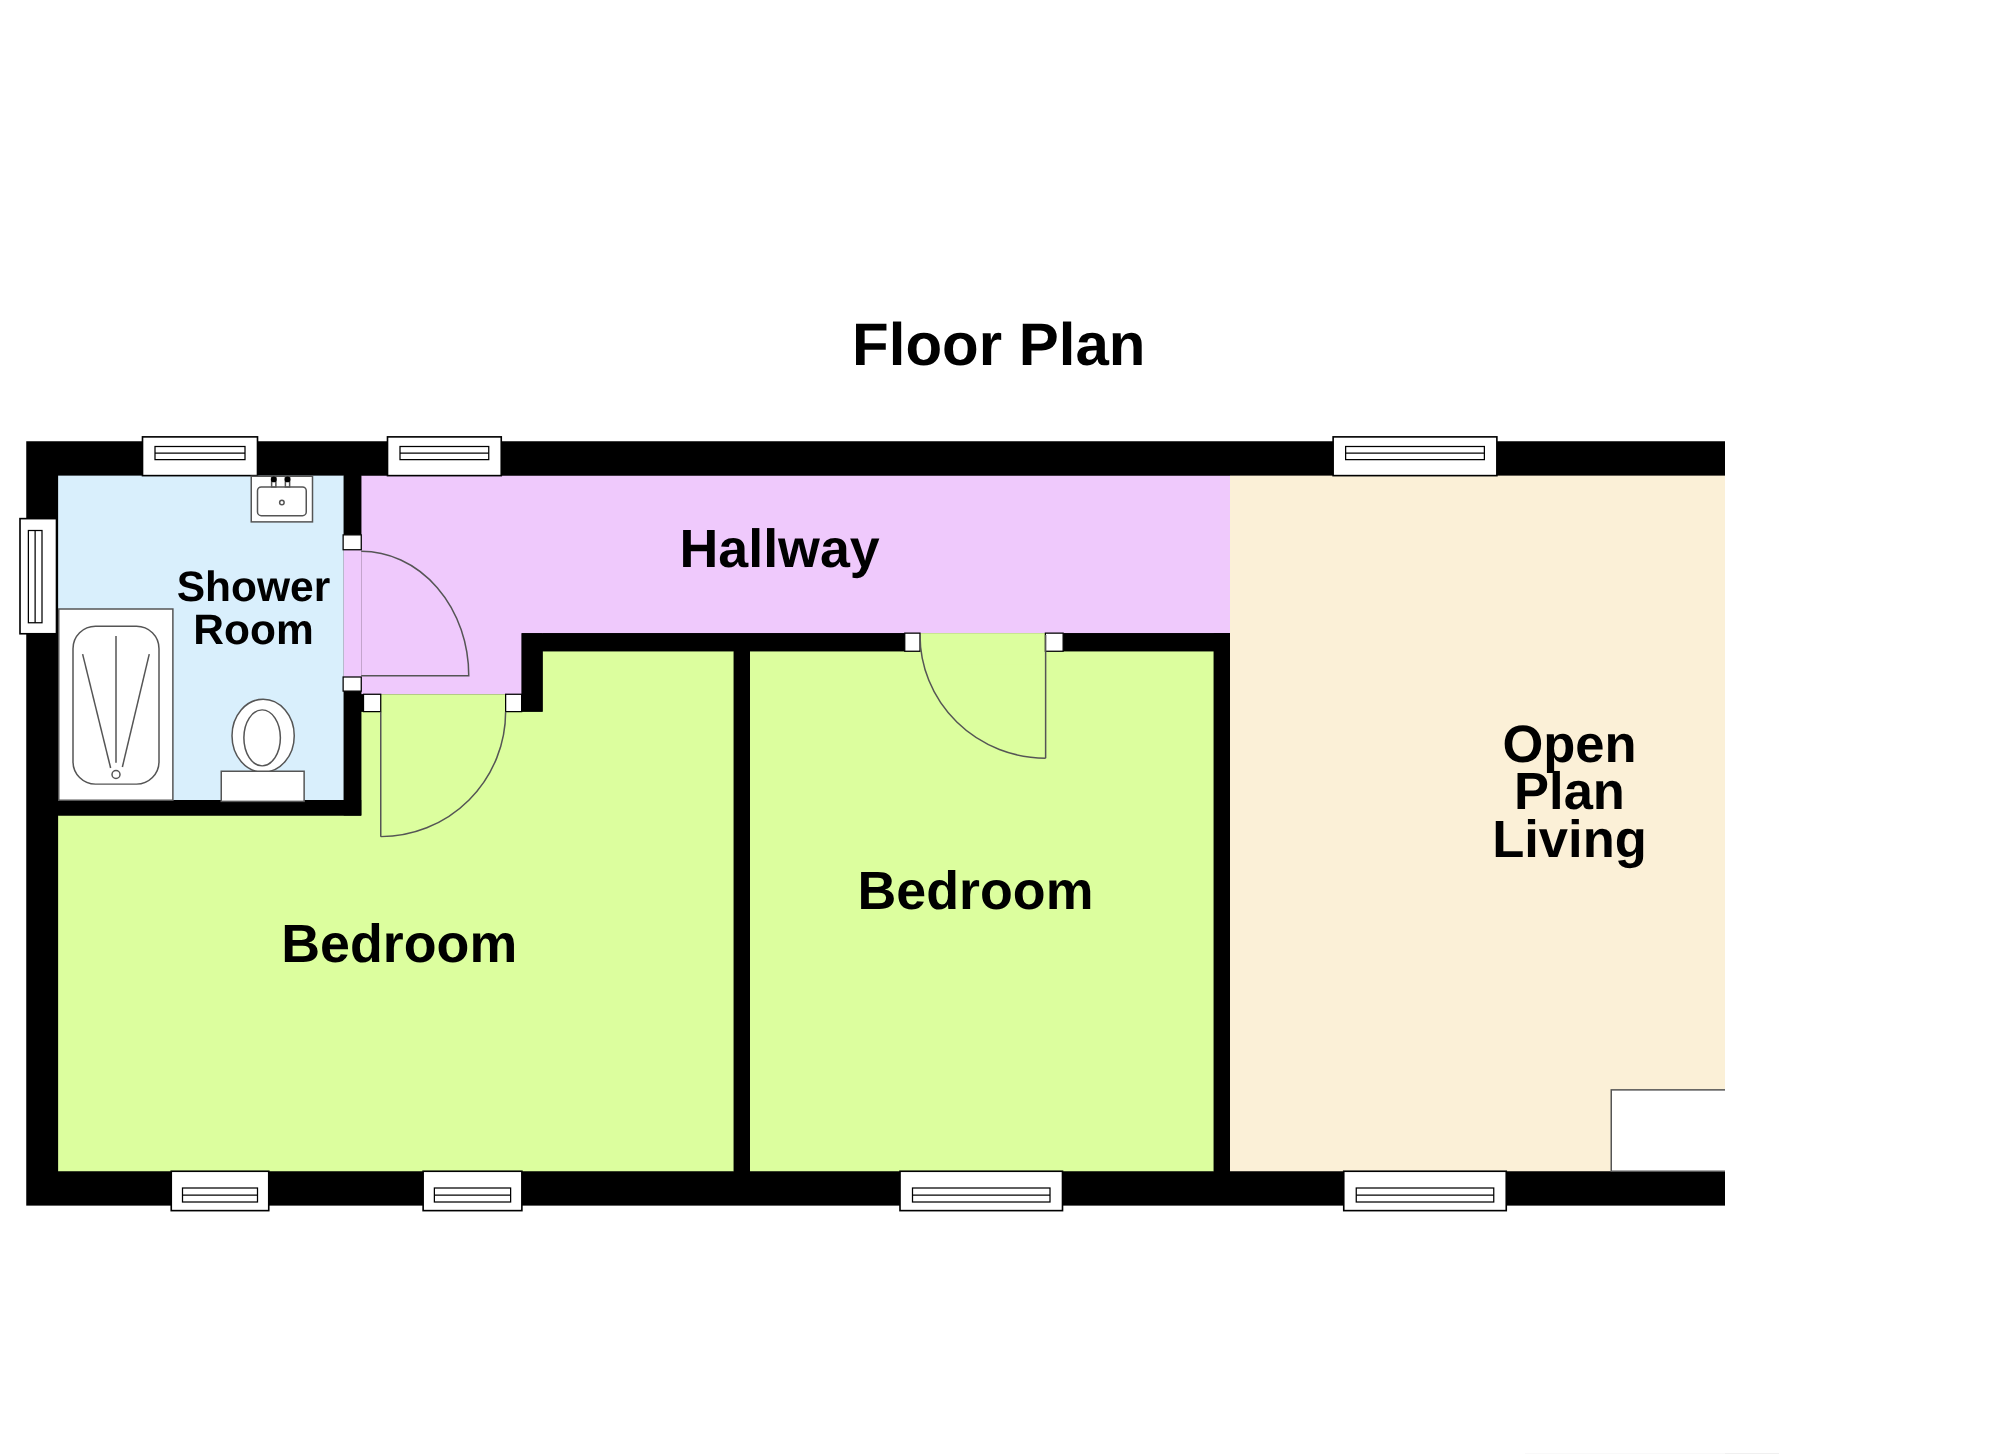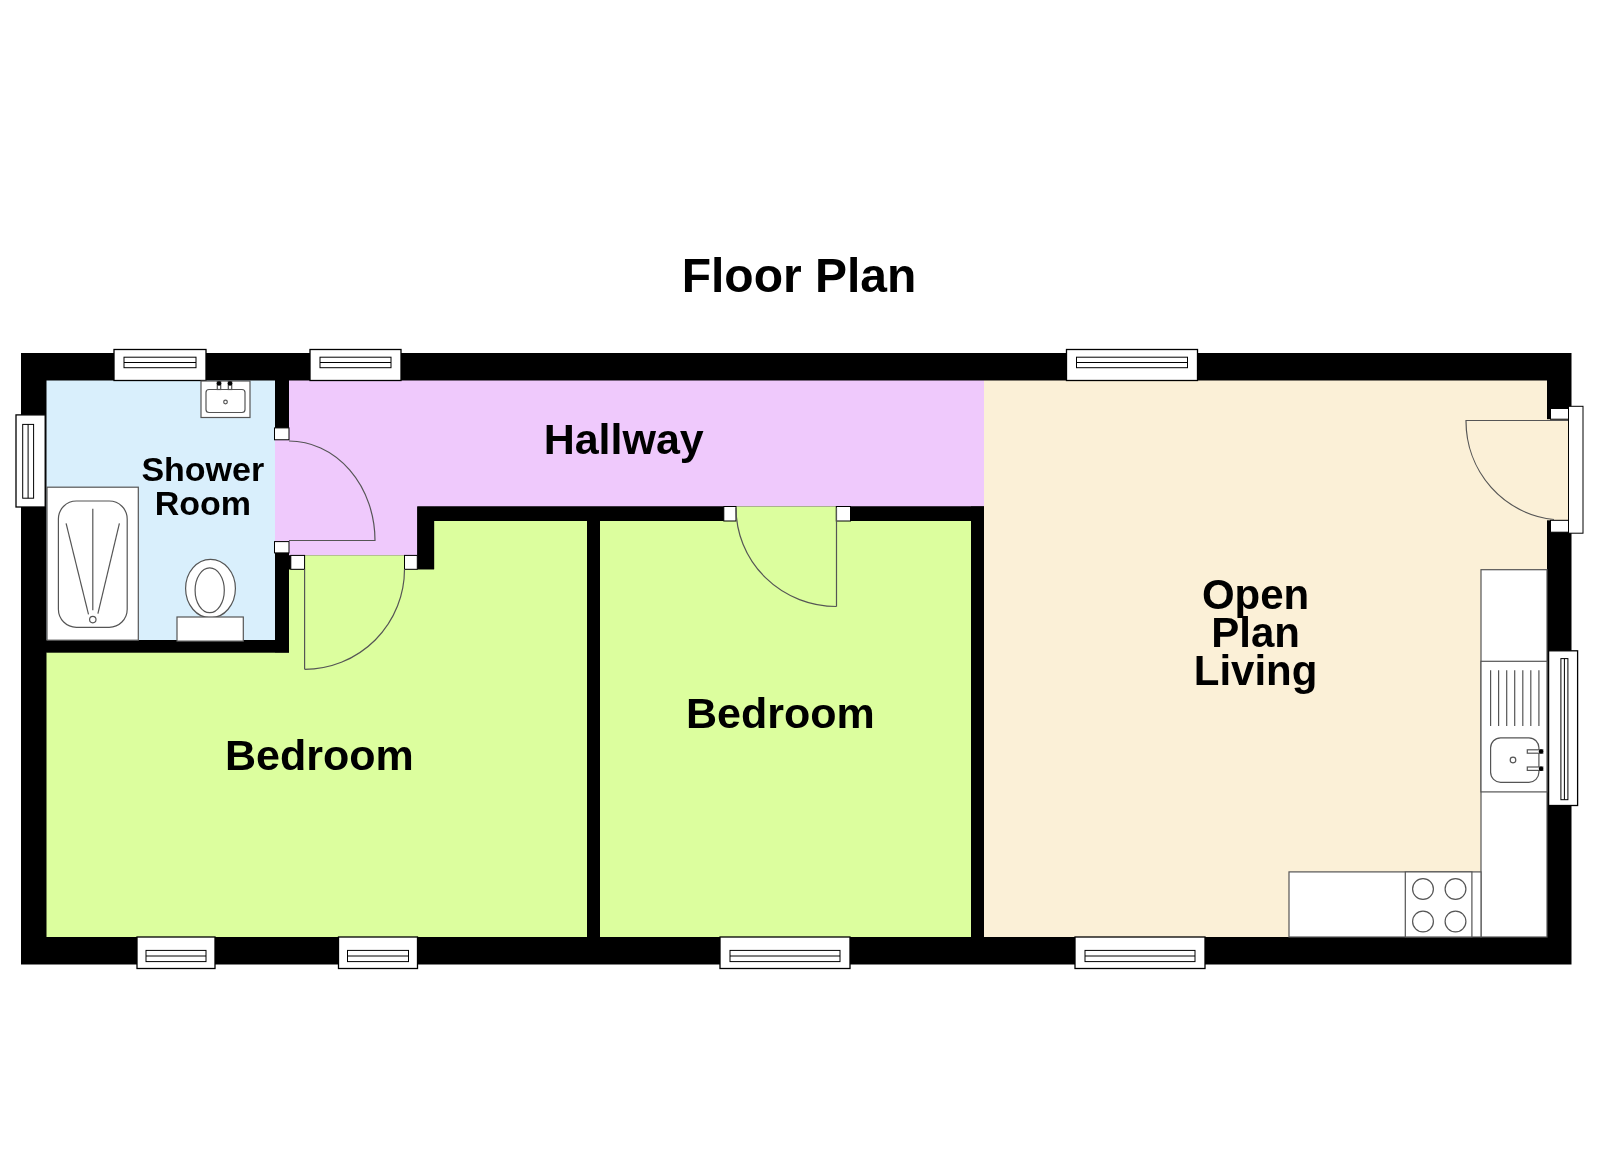--- a/index.html
+++ b/index.html
@@ -1,16 +1,16 @@
 <!DOCTYPE html>
 <html><head>
 <meta charset="utf-8">
 <style>
   html,body{margin:0;padding:0;background:#ffffff;}
-  #page{width:1600px;height:1163px;position:relative;background:#ffffff;overflow:hidden;}
+  #page{width:1380px;height:1163px;position:relative;background:#ffffff;overflow:hidden;}
   svg{display:block;}
   text{font-family:"Liberation Sans", sans-serif;font-weight:bold;fill:#000;}
 </style>
 </head>
 <body>
 <div id="page">
 <svg width="1600" height="1163" viewBox="0 0 1600 1163">
 
   <text x="799" y="292" font-size="48" text-anchor="middle">Floor Plan</text>
 

